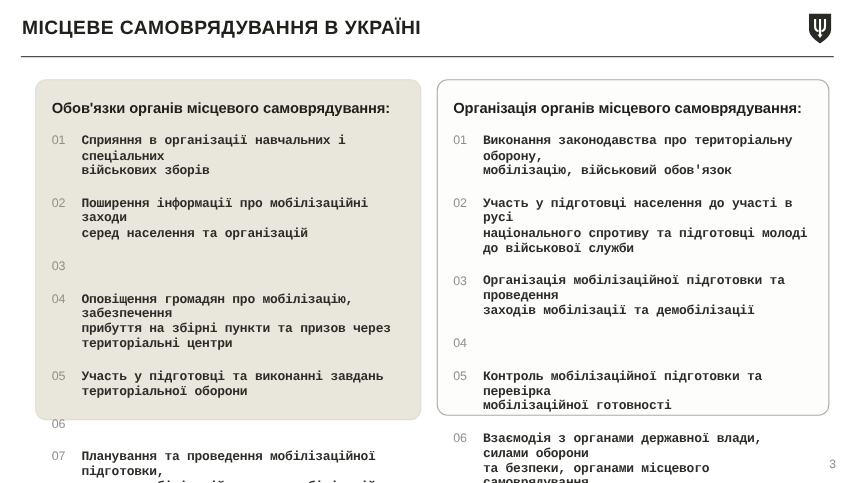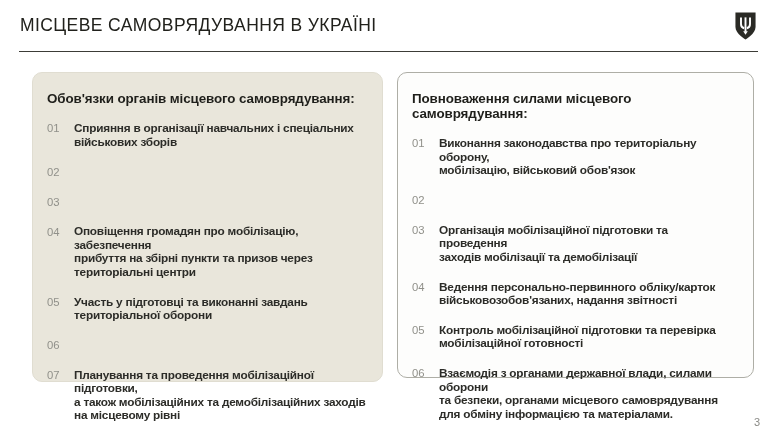--- a/index.html
+++ b/index.html
@@ -5,21 +5,21 @@
   html,body{margin:0;padding:0;background:#ffffff;}
   .slide{
     position:relative;
     width:780px;height:439px;
     background:#ffffff;
     font-family:"Liberation Sans","DejaVu Sans",sans-serif;
     overflow:hidden;
   }
   .slide-title{
     position:absolute;left:20px;top:15px;
-    font-size:17.5px;font-weight:400;letter-spacing:.4px;
+    font-size:17.5px;font-weight:700;letter-spacing:.4px;
     color:#21211c;margin:0;
   }
   .logo{
     position:absolute;right:23px;top:11px;width:23px;height:30px;
   }
   .divider{
     position:absolute;left:19px;top:51px;width:739px;height:0;
     border:none;border-top:1.6px solid #3c3c37;margin:0;
   }
   .panel{
@@ -49,20 +49,21 @@
     flex:0 0 19px;margin-right:8px;
     font-size:11.3px;line-height:13.6px;
     color:#90908a;font-weight:400;
     padding-top:.4px;
   }
   .txt{
     font-size:11.8px;line-height:13.6px;
     font-weight:700;color:#2c2c28;
     letter-spacing:-0.22px;
     white-space:pre-line;
+    font-family:Liberation Mono, monospace;
   }
   .page-number{
     position:absolute;right:20px;bottom:11px;
     font-size:11px;color:#8a8a86;font-weight:400;
   }
 </style>
 </head>
 <body>
 
 <div class="slide">
@@ -83,20 +84,22 @@
 
   <section class="panel panel-left">
     <h2 class="panel-title">Обов'язки органів місцевого самоврядування:</h2>
     <div class="item">
       <span class="num">01</span>
       <span class="txt">Сприяння в організації навчальних і спеціальних
 військових зборів</span>
     </div>
     <div class="item">
       <span class="num">02</span>
+      <span class="txt">Поширення інформації про мобілізаційні заходи
+серед населення та організацій</span>
     </div>
     <div class="item">
       <span class="num">03</span>
     </div>
     <div class="item">
       <span class="num">04</span>
       <span class="txt">Оповіщення громадян про мобілізацію, забезпечення
 прибуття на збірні пункти та призов через
 територіальні центри</span>
     </div>
@@ -110,38 +113,39 @@
     </div>
     <div class="item">
       <span class="num">07</span>
       <span class="txt">Планування та проведення мобілізаційної підготовки,
 а також мобілізаційних та демобілізаційних заходів
 на місцевому рівні</span>
     </div>
   </section>
 
   <section class="panel panel-right">
-    <h2 class="panel-title">Повноваження силами місцевого самоврядування:</h2>
+    <h2 class="panel-title">Організація органів місцевого самоврядування:</h2>
     <div class="item">
       <span class="num">01</span>
       <span class="txt">Виконання законодавства про територіальну оборону,
 мобілізацію, військовий обов'язок</span>
     </div>
     <div class="item">
       <span class="num">02</span>
+      <span class="txt">Участь у підготовці населення до участі в русі
+національного спротиву та підготовці молоді
+до військової служби</span>
     </div>
     <div class="item">
       <span class="num">03</span>
       <span class="txt">Організація мобілізаційної підготовки та проведення
 заходів мобілізації та демобілізації</span>
     </div>
     <div class="item">
       <span class="num">04</span>
-      <span class="txt">Ведення персонально-первинного обліку/карток
-військовозобов'язаних, надання звітності</span>
     </div>
     <div class="item">
       <span class="num">05</span>
       <span class="txt">Контроль мобілізаційної підготовки та перевірка
 мобілізаційної готовності</span>
     </div>
     <div class="item">
       <span class="num">06</span>
       <span class="txt">Взаємодія з органами державної влади, силами оборони
 та безпеки, органами місцевого самоврядування

